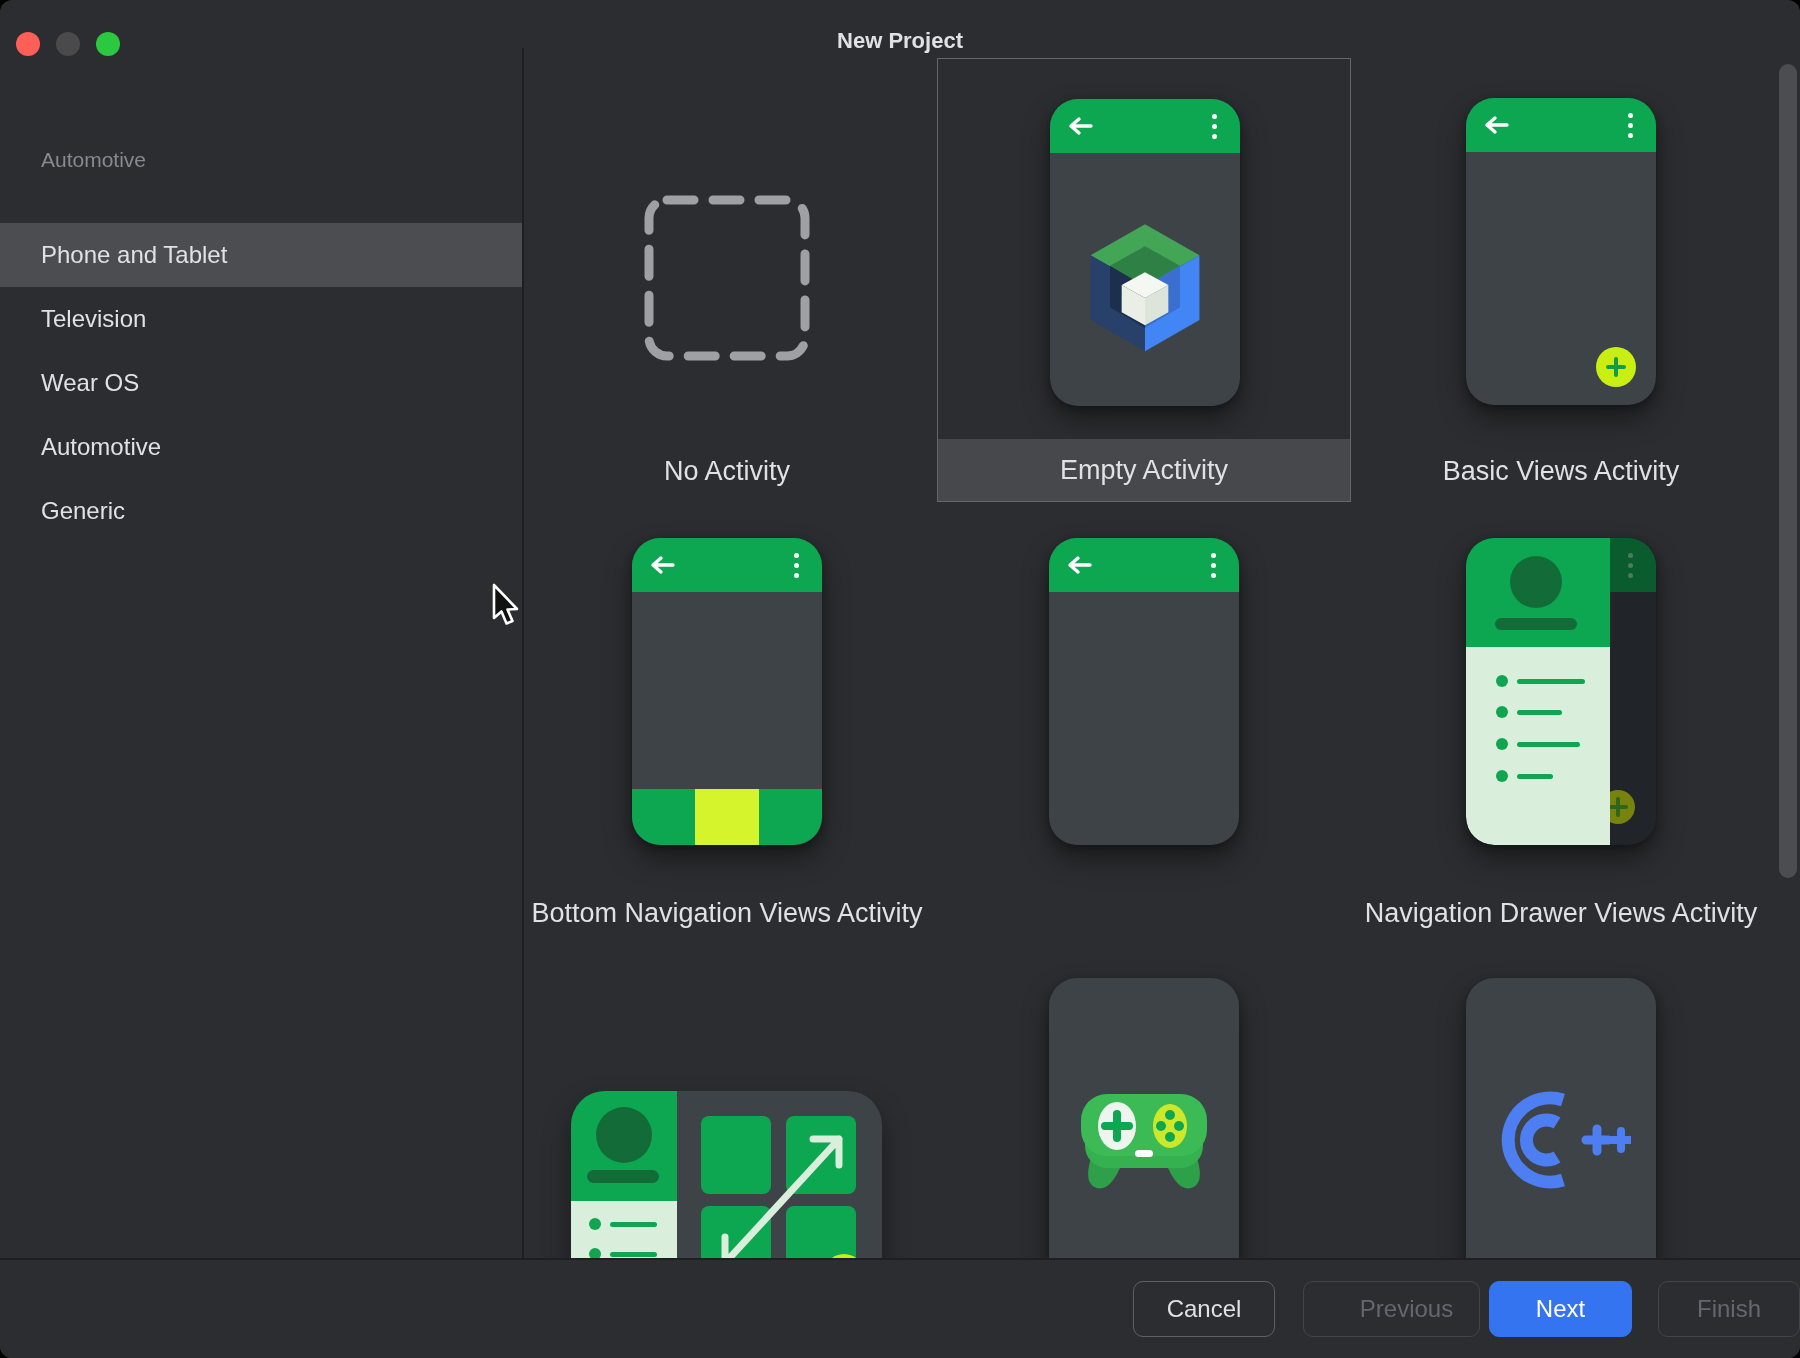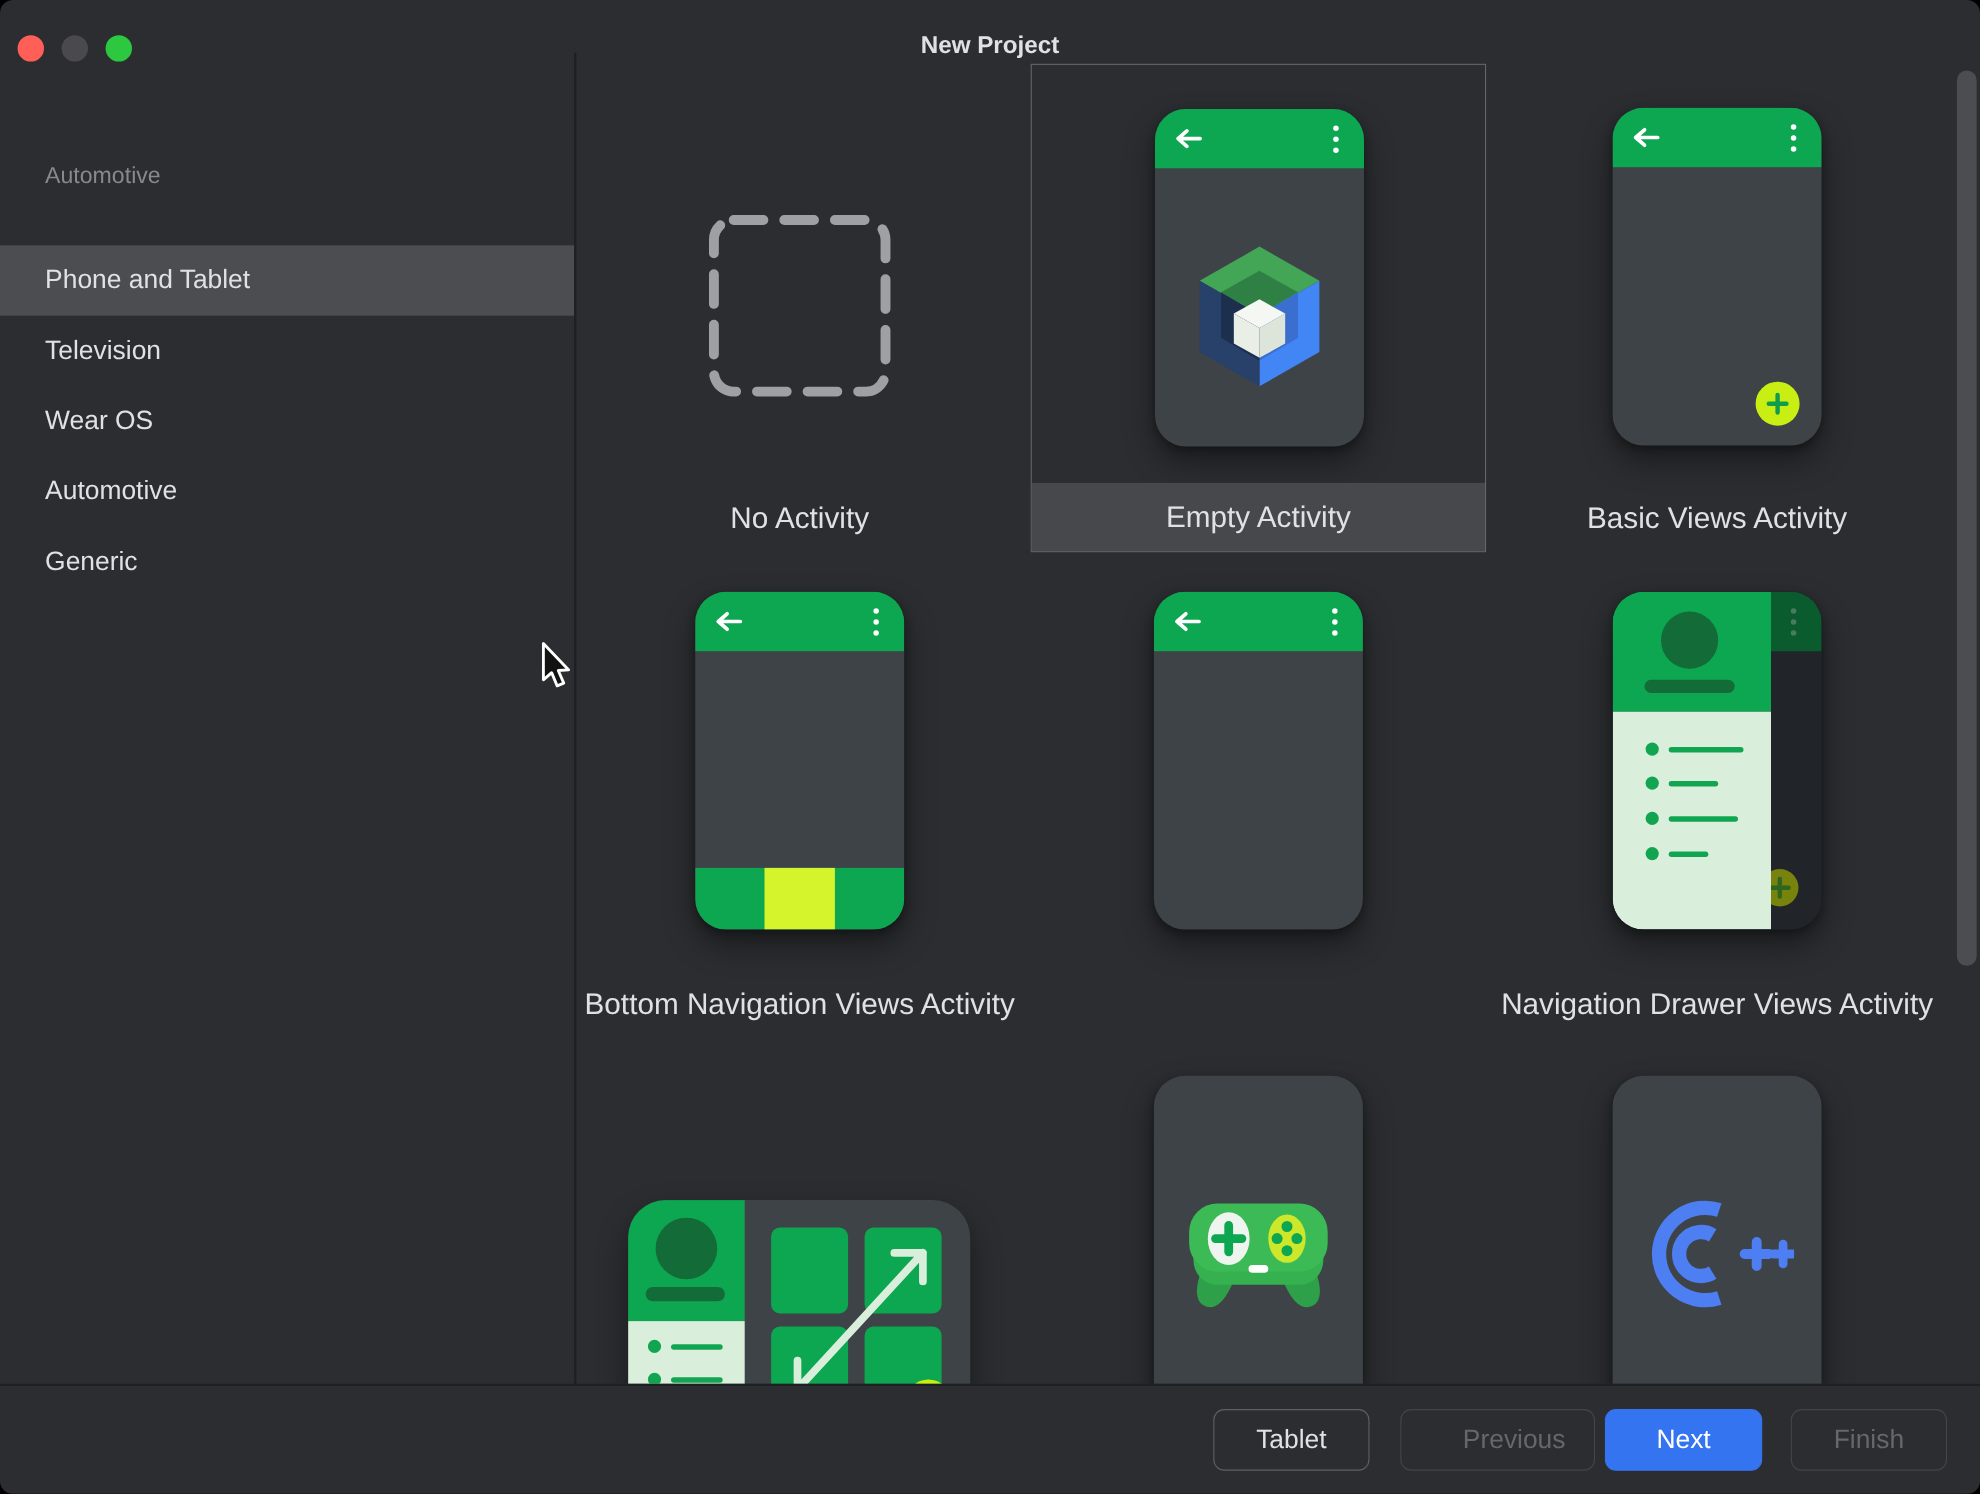--- a/index.html
+++ b/index.html
@@ -322,23 +322,23 @@
         </svg>
       </div>
     </div>
 
   </div>
 
   <div class="scrollthumb"></div>
 
   <div class="hdivider"></div>
   <div class="actionbar">
-    <button class="btn" style="width:142px;margin-right:28px;">Tablet</button>
+    <button class="btn" style="width:142px;margin-right:28px;">Cancel</button>
     <button class="btn disabled" style="width:177px;margin-right:9px;padding-left:30px;">Previous</button>
     <button class="btn primary" style="width:143px;margin-right:26px;">Next</button>
-    <button class="btn disabled" style="width:142px;margin-right:30px;">Finish</button>
+    <button class="btn disabled" style="width:142px;">Finish</button>
   </div>
 
   <svg class="cursor" width="34" height="46" viewBox="0 0 34 46">
     <path d="M6 3 L6 36 L13.5 29.5 L18.5 41.5 L24.5 39 L19.5 27.5 L29 27 Z" fill="#121212" stroke="#ffffff" stroke-width="2.6" stroke-linejoin="round"></path>
   </svg>
 
 </div>
 
 </body></html>

